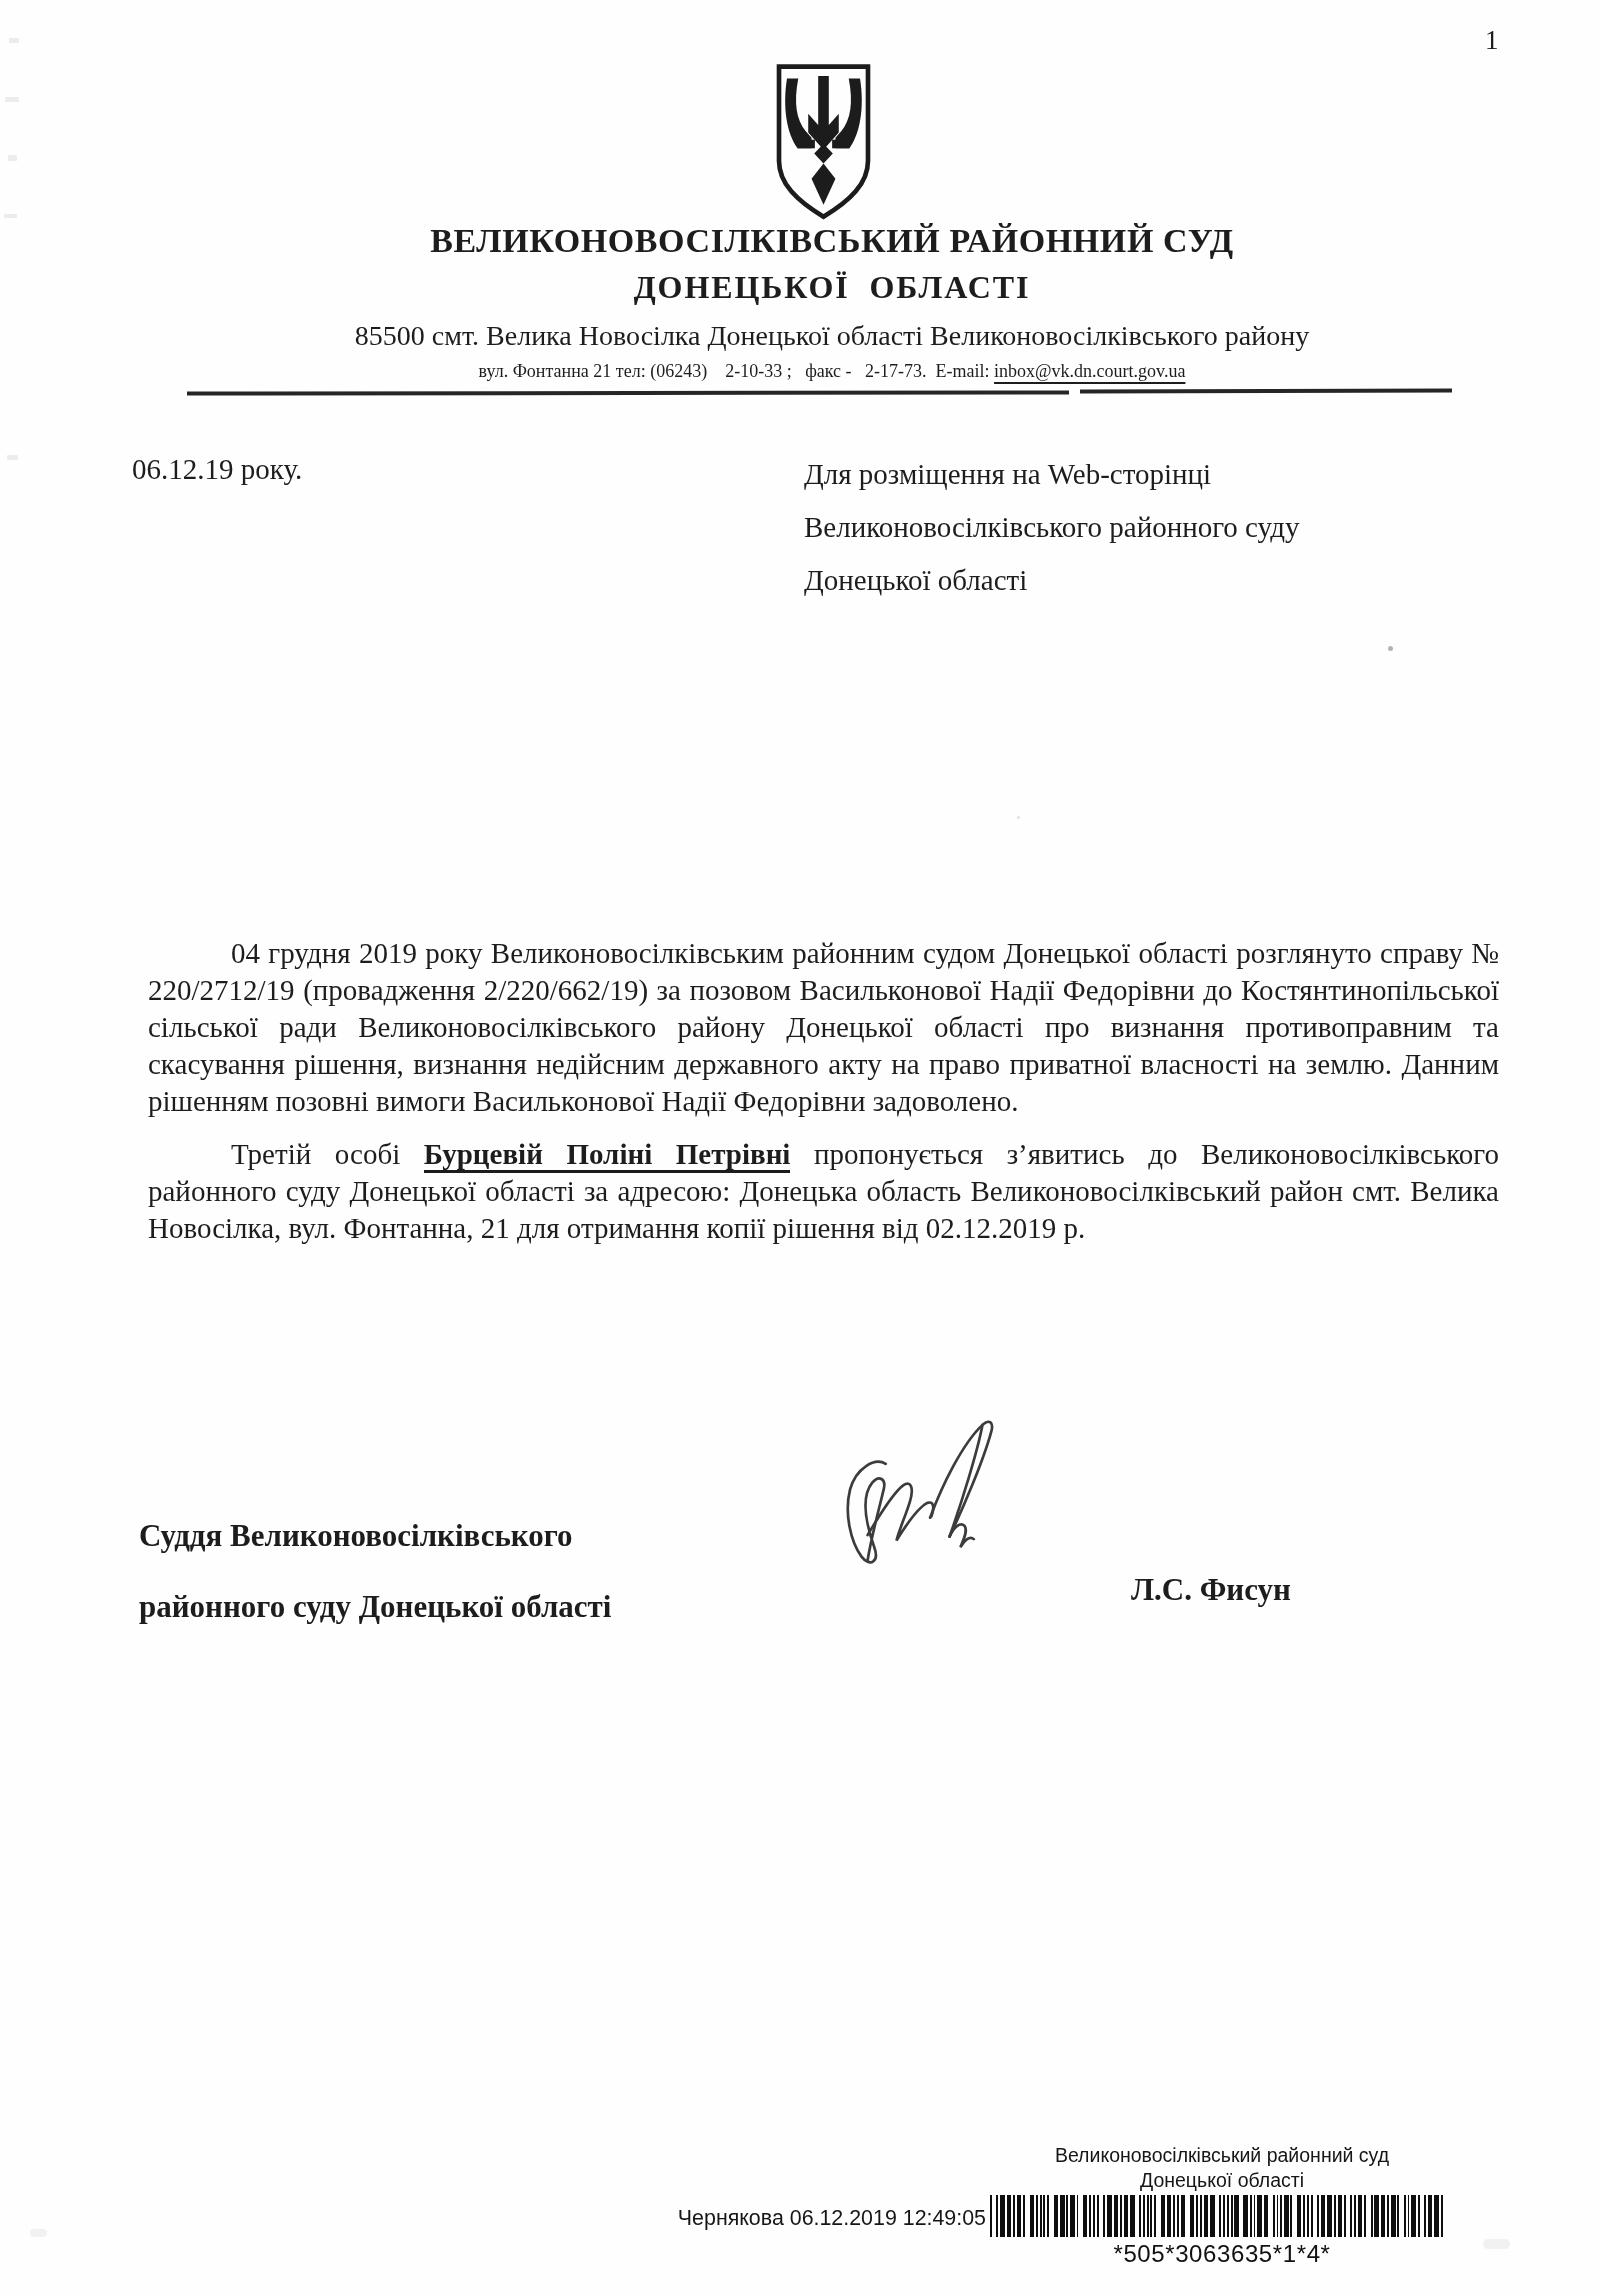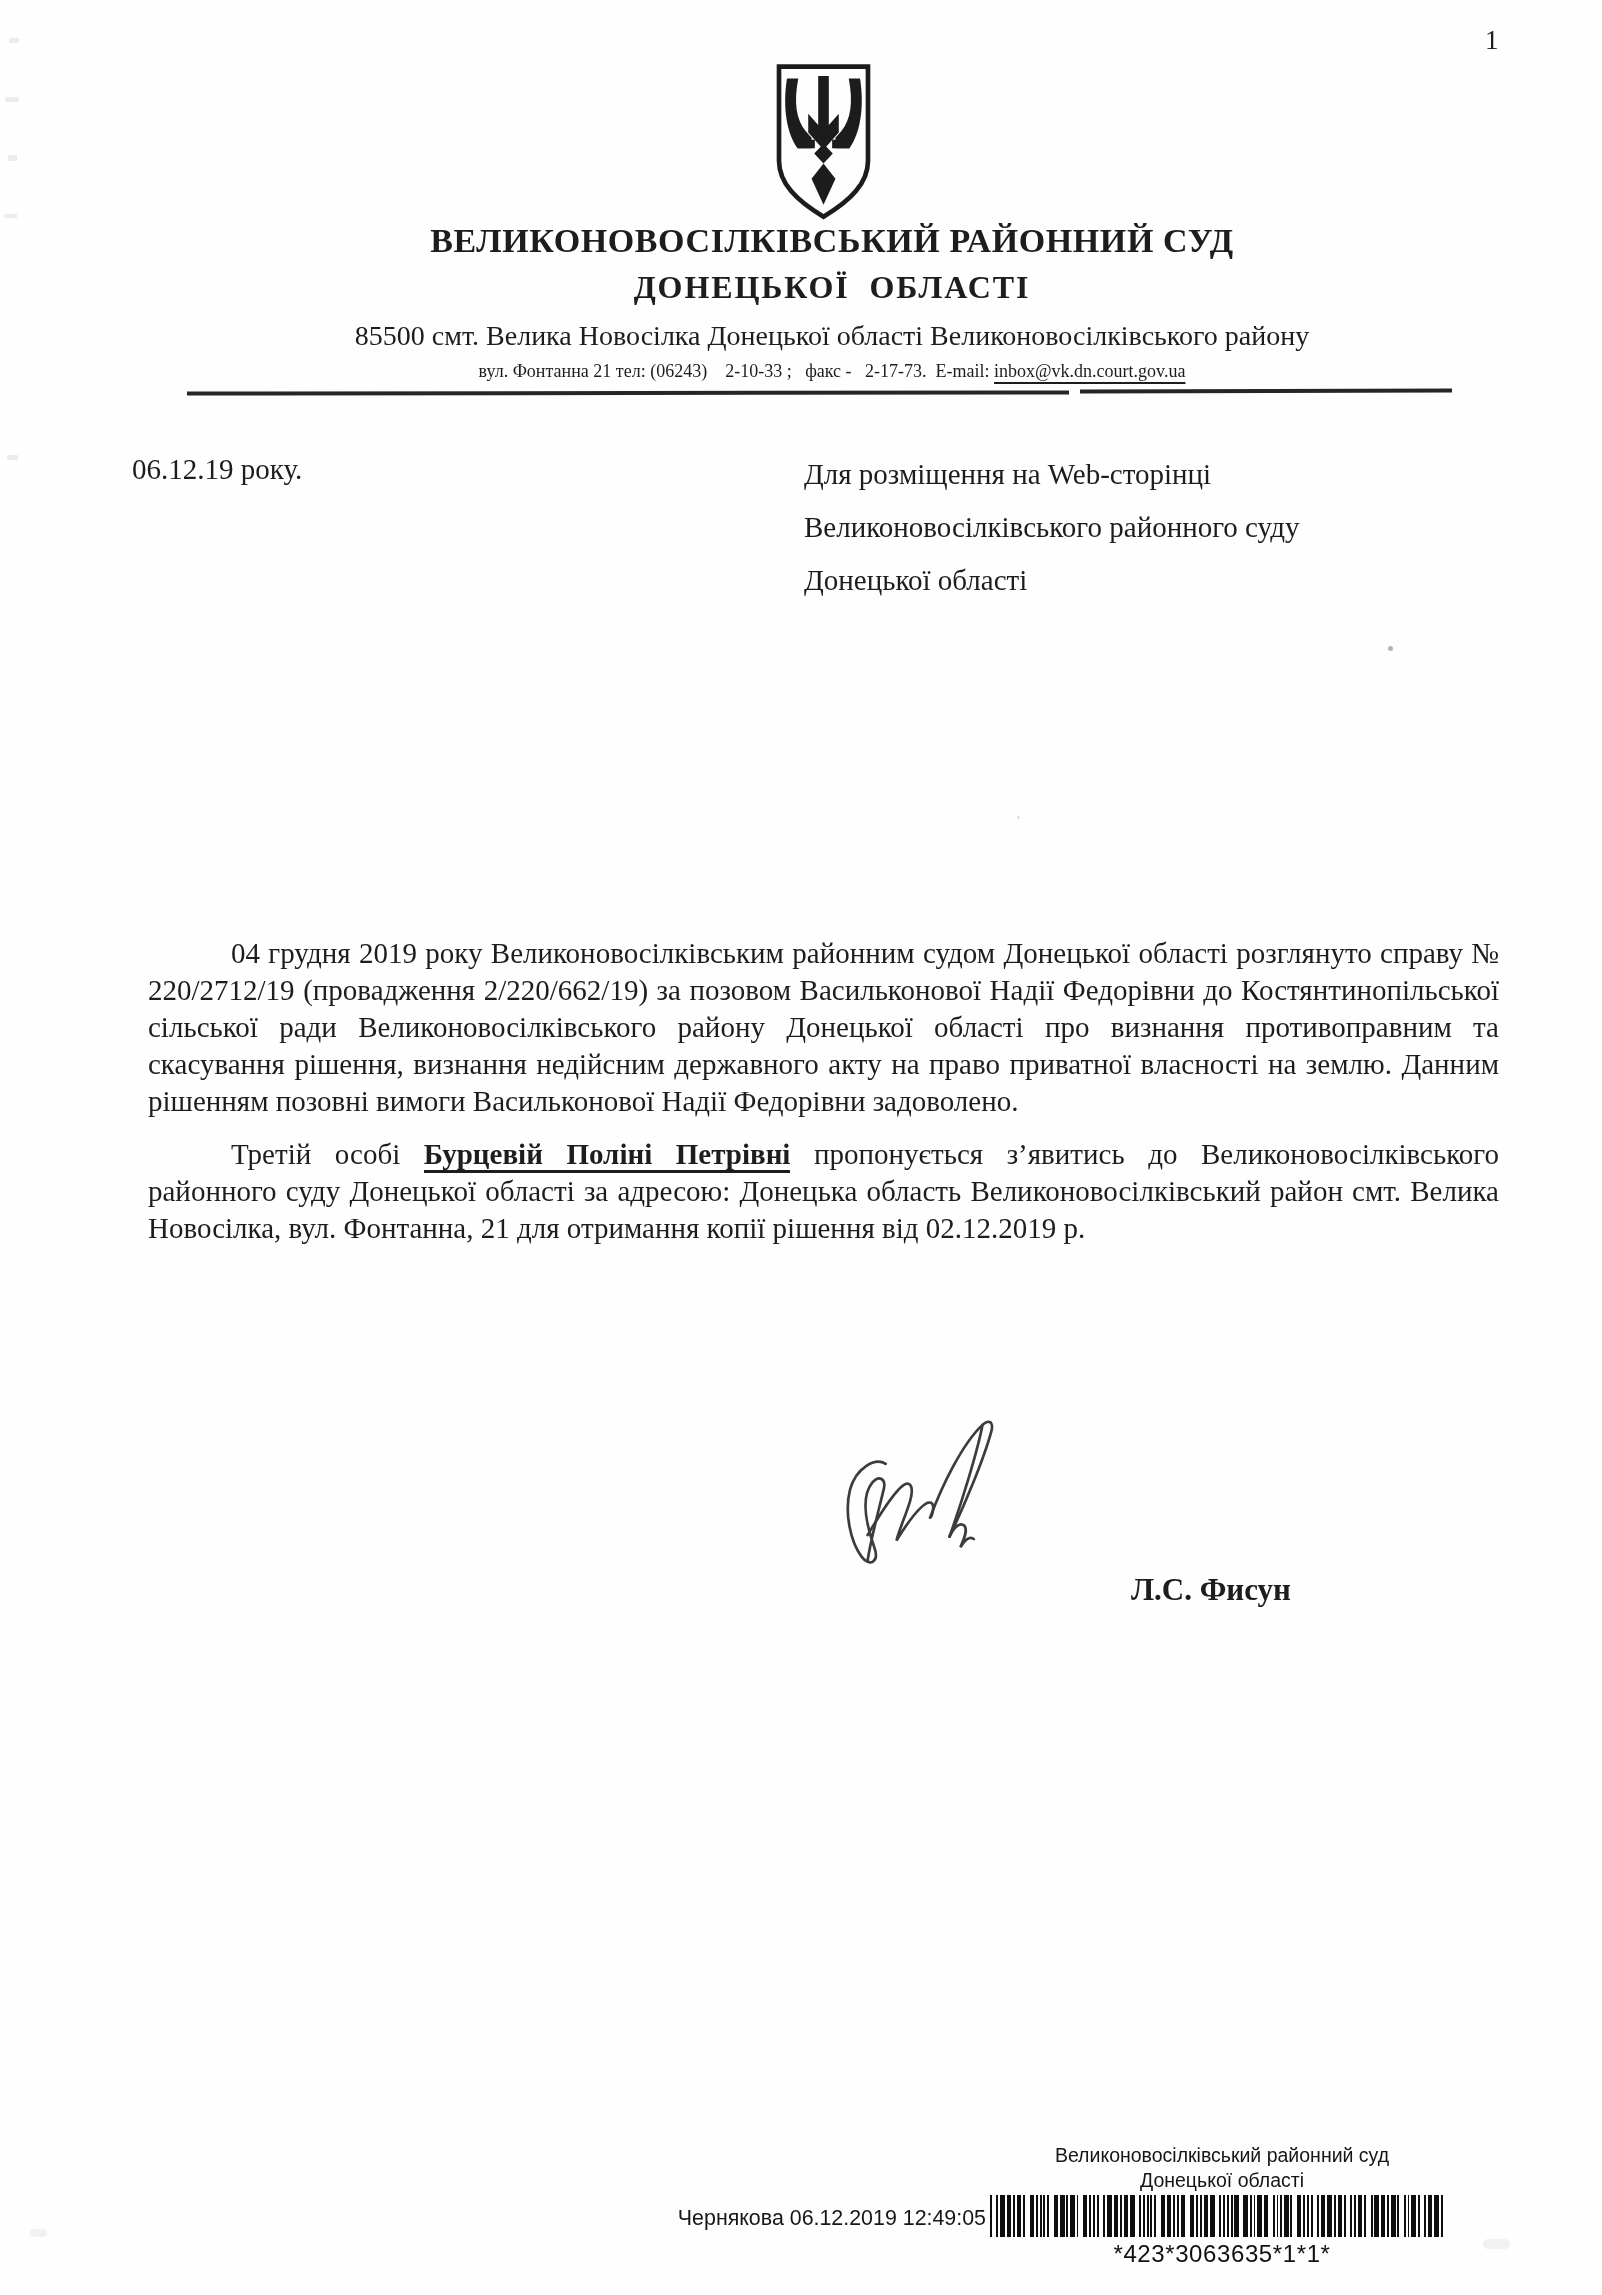--- a/index.html
+++ b/index.html
@@ -88,20 +88,24 @@
     <div>Великоновосілківського районного суду</div>
     <div>Донецької області</div>
   </div>
 
 
   <div class="abs body-text">
     <p>04 грудня 2019 року Великоновосілківським районним судом Донецької області розглянуто справу № 220/2712/19 (провадження 2/220/662/19) за позовом Васильконової Надії Федорівни до Костянтинопільської сільської ради Великоновосілківського району Донецької області про визнання противоправним та скасування рішення, визнання недійсним державного акту на право приватної власності на землю. Данним  рішенням позовні вимоги Васильконової Надії Федорівни задоволено.</p>
     <p><span>Третій особі </span><span class="name-underline">Бурцевій Поліні Петрівні</span><span> пропонується з’явитись до Великоновосілківського районного суду Донецької області за адресою: Донецька область Великоновосілківський район смт. Велика Новосілка, вул. Фонтанна, 21 для отримання копії рішення від 02.12.2019 р.</span></p>
   </div>
 
+  <div class="abs judge-title">
+    <div>Суддя Великоновосілківського</div>
+    <div>районного суду Донецької області</div>
+  </div>
 
   <div class="abs signature-wrap">
     <svg viewBox="0 0 310 290" width="214" height="195" aria-hidden="true">
       <g fill="none" stroke="#3c3c3c" stroke-width="4" stroke-linecap="round">
         <path d="M104 92 C88 82 60 98 51 130 C42 166 52 208 68 230 C80 246 95 238 87 216 C75 182 66 142 84 120 C94 108 105 114 101 130 C95 156 83 198 77 236"></path>
         <path d="M77 198 C96 166 116 134 130 124 C142 116 146 128 140 148 C134 168 124 190 120 206 C136 180 154 156 166 150 C175 147 177 156 172 170"></path>
         <path d="M170 172 C188 124 218 62 248 34 C258 25 265 30 261 44 C249 88 219 158 199 200"></path>
         <path d="M248 34 C240 76 216 152 199 200"></path>
         <path d="M199 200 C205 186 215 178 221 184 C227 191 219 206 215 216 C221 206 229 198 235 204"></path>
       </g>
@@ -282,21 +286,21 @@
       <i class="sp" style="width:4.5px"></i>
       <i style="width:1.9px"></i>
       <i class="sp" style="width:1.9px"></i>
       <i style="width:4.5px"></i>
       <i class="sp" style="width:1.9px"></i>
       <i style="width:4.5px"></i>
       <i class="sp" style="width:1.9px"></i>
       <i style="width:1.9px"></i>
       <i class="sp" style="width:1.9px"></i>
     </div>
-  <div class="abs barcode-text">*423*3063635*1*1*</div>
+  <div class="abs barcode-text">*505*3063635*1*4*</div>
 
   <div class="abs speck" style="left:1388px;top:646px;width:5.2px;height:5.2px;"></div>
   <div class="abs speck-soft" style="left:1017px;top:816px;width:3.2px;height:3.2px;"></div>
   <div class="abs streak" style="left:9px;top:38px;width:10.4px;height:5.2px;"></div>
   <div class="abs streak" style="left:5.2px;top:97px;width:14.3px;height:4.5px;"></div>
   <div class="abs streak" style="left:7.8px;top:155px;width:9px;height:5.8px;"></div>
   <div class="abs streak" style="left:3.9px;top:214px;width:13px;height:3.9px;"></div>
   <div class="abs streak" style="left:6.5px;top:455px;width:11.7px;height:4.5px;"></div>
   <div class="abs smudge" style="left:1483px;top:2239px;width:27px;height:10.4px;"></div>
   <div class="abs smudge" style="left:30px;top:2229px;width:17px;height:7.8px;"></div>

